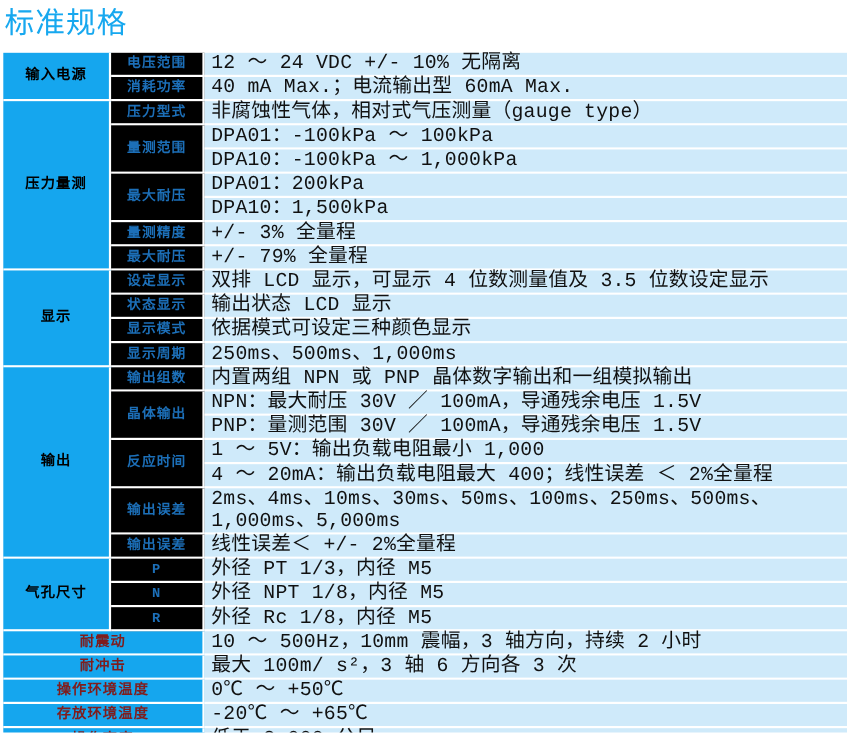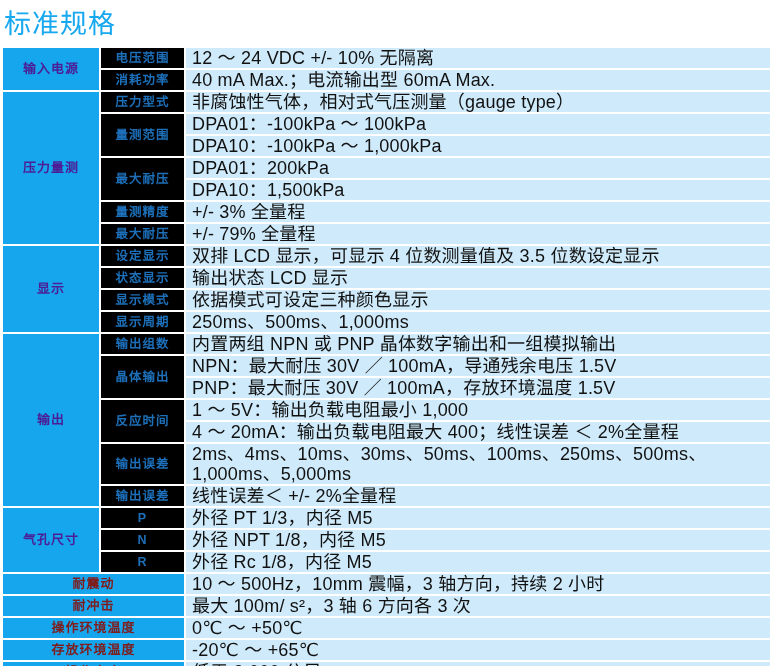--- a/index.html
+++ b/index.html
@@ -12,20 +12,21 @@
     width: 771px;
     height: 666px;
     font-family: "Liberation Sans", "DejaVu Sans", sans-serif;
     overflow: hidden;
   }
   .page {
     position: relative;
     width: 751px;
     height: 666px;
     box-sizing: border-box;
+    font-family: Liberation Mono, monospace;
   }
   .page-title {
     font-size: 27px;
     font-weight: 400;
     color: #17A8EF;
     letter-spacing: 1px;
     padding: 4px 0 0 4px;
     margin: 0;
     line-height: 40px;
     height: 44px;
@@ -43,21 +44,21 @@
     height: 20px;
     line-height: 20px;
     font-size: 12.5px;
     border-bottom: 2px solid #ffffff;
     border-right: 2px solid #ffffff;
     box-sizing: border-box;
   }
   
   td.c1 {
     background: #15A6EE;
-    color: #4c1d95;
+    color: #000000;
     text-align: center;
     font-weight: bold;
     font-size: 13px;
     letter-spacing: 1px;
     width: 98px;
   }
   
   td.c2 {
     background: #000000;
     color: #1C6FB8;
@@ -157,21 +158,21 @@
       <tr>
         <td class="c1" rowspan="7">输出</td>
         <td class="c2">输出组数</td>
         <td class="c3 last-col">内置两组 NPN 或 PNP 晶体数字输出和一组模拟输出</td>
       </tr>
       <tr>
         <td class="c2" rowspan="2">晶体输出</td>
         <td class="c3 last-col">NPN：最大耐压 30V ／ 100mA，导通残余电压 1.5V</td>
       </tr>
       <tr>
-        <td class="c3 last-col">PNP：最大耐压 30V ／ 100mA，存放环境温度 1.5V</td>
+        <td class="c3 last-col">PNP：量测范围 30V ／ 100mA，导通残余电压 1.5V</td>
       </tr>
       <tr>
         <td class="c2" rowspan="2">反应时间</td>
         <td class="c3 last-col">1 ～ 5V：输出负载电阻最小 1,000</td>
       </tr>
       <tr>
         <td class="c3 last-col">4 ～ 20mA：输出负载电阻最大 400；线性误差 ＜ 2%全量程</td>
       </tr>
       <tr>
         <td class="c2">输出误差</td>

